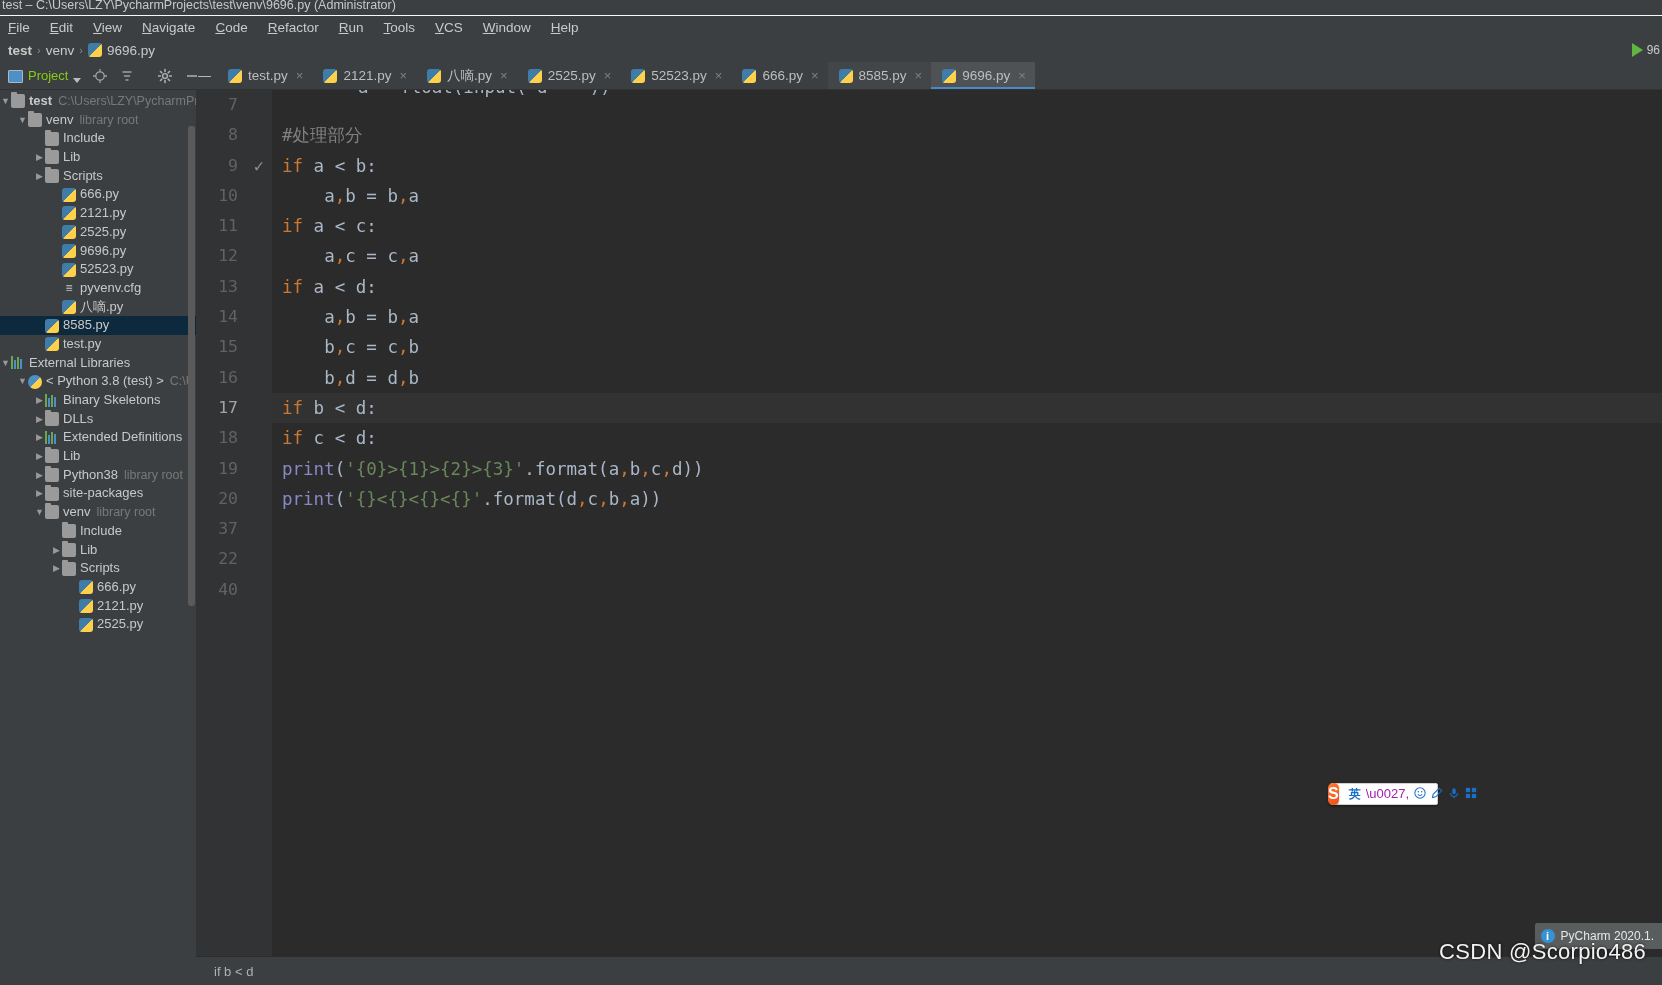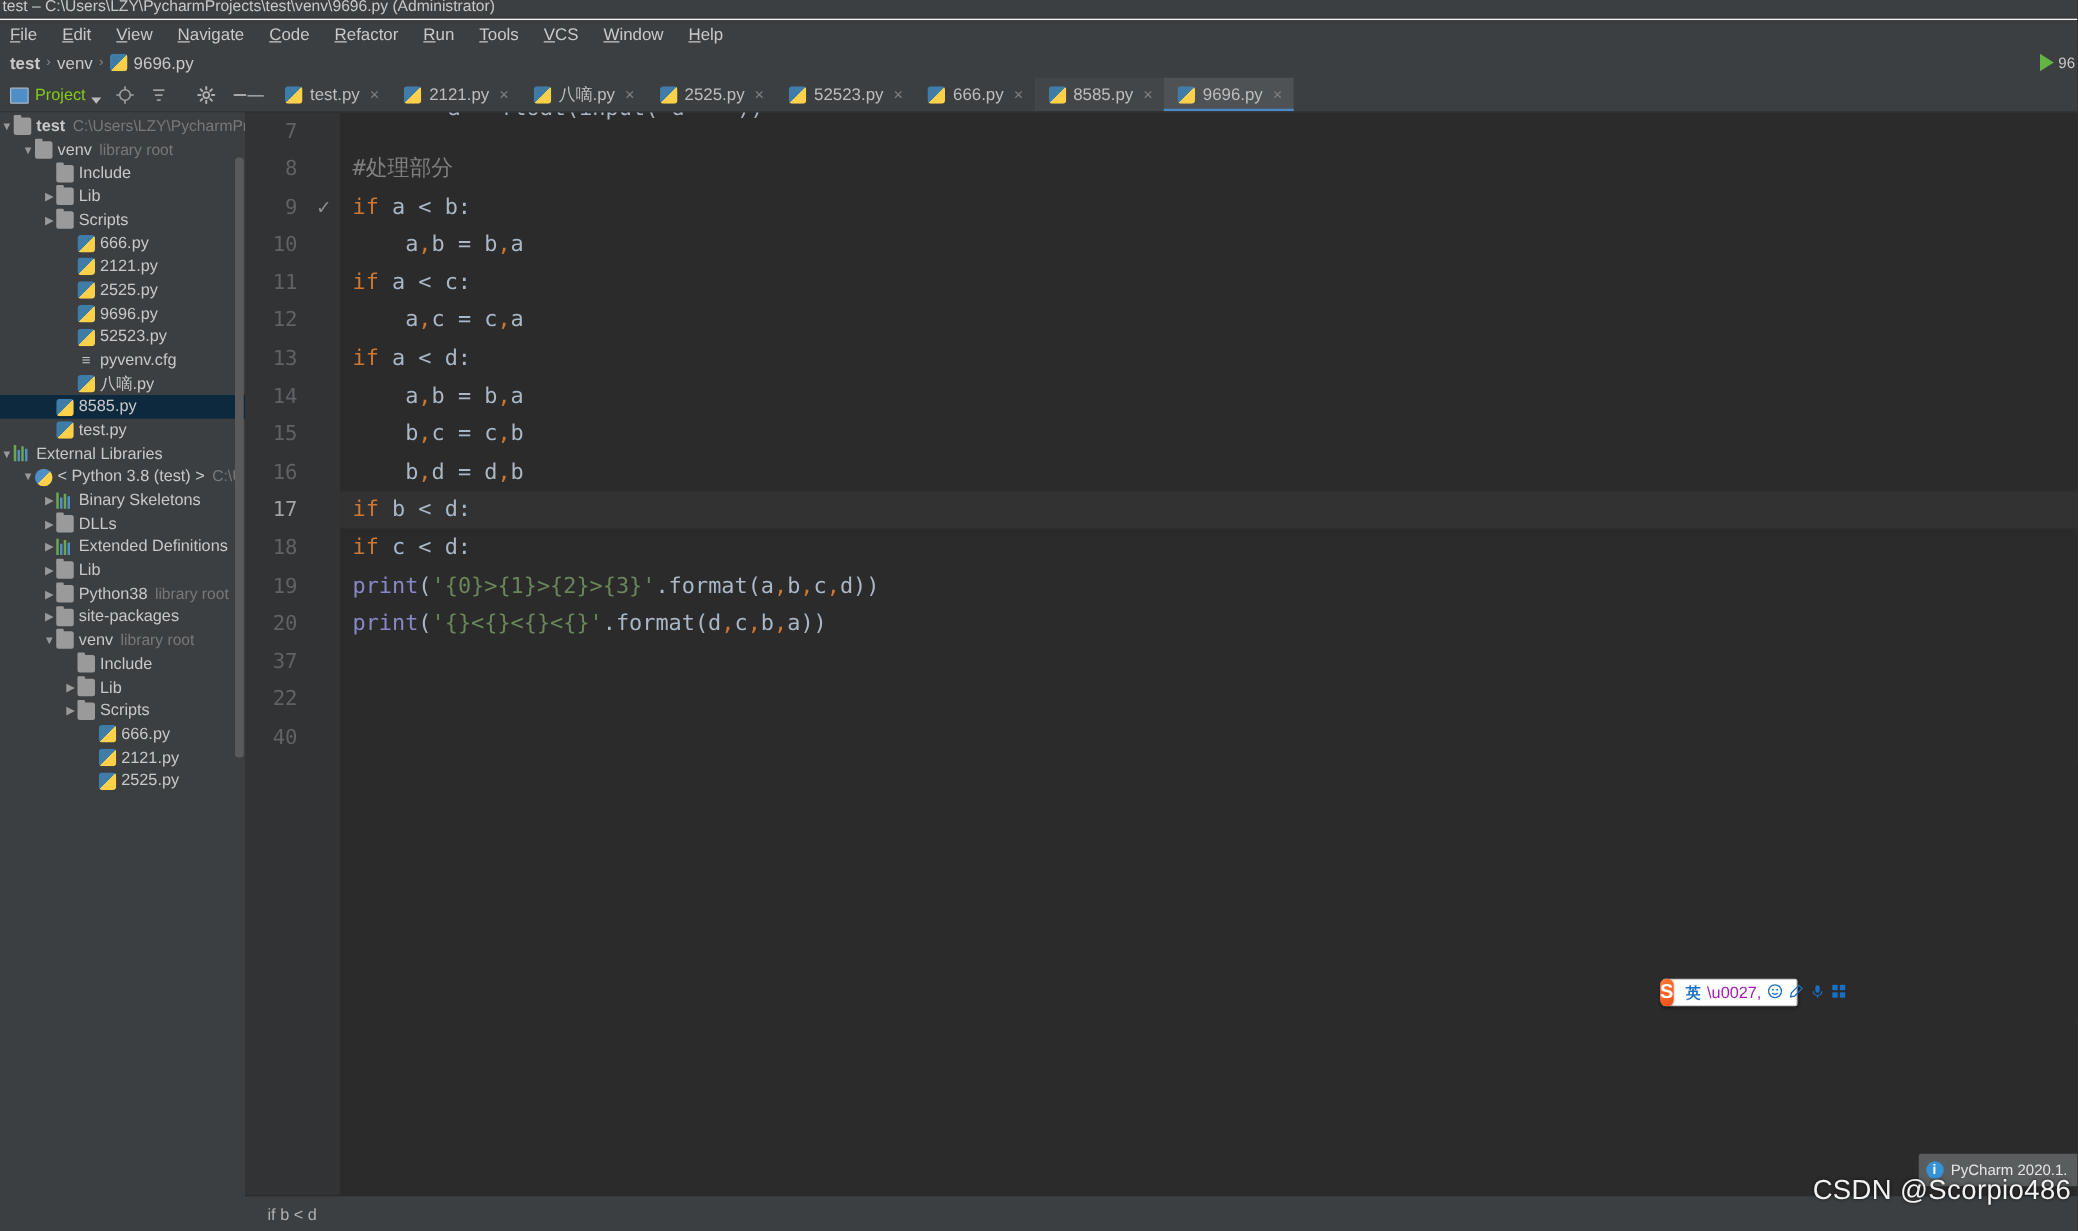--- a/index.html
+++ b/index.html
@@ -110,21 +110,21 @@
     background:#ffffff;border:1px solid #cfcfcf;border-radius:2px;
     display:flex;align-items:center;padding:0 4px 0 0;gap:5px;
     box-shadow:0 1px 3px rgba(0,0,0,.4);
   }
   .ime-logo{width:22px;height:22px;background:linear-gradient(145deg,#ff7a36,#f04e17);border-radius:5px;color:#fff;font-weight:bold;font-size:16px;line-height:22px;text-align:center;margin-left:-3px;box-shadow:0 1px 2px rgba(0,0,0,.3);}
   .ime-div{width:1px;height:14px;background:#ddd;}
   .ime-item{color:#a21caf;font-size:13px;line-height:12px;}
   .ime-cn{color:#1a6fc4;font-weight:bold;font-size:12px;}
 
   
-  .watermark{position:absolute;right:5px;bottom:20px;font-size:22px;color:#f2f2f2;text-shadow:0 0 3px rgba(0,0,0,.8);letter-spacing:.3px;font-family:"Liberation Sans",sans-serif;}
+  .watermark{position:absolute;right:16px;bottom:20px;font-size:22px;color:#f2f2f2;text-shadow:0 0 3px rgba(0,0,0,.8);letter-spacing:.3px;font-family:"Liberation Sans",sans-serif;}
   .pycharm-badge{
     position:absolute;right:0px;bottom:36px;background:#5a5d5e;color:#e6e6e6;
     font-size:12px;padding:6px 8px 6px 6px;display:flex;align-items:center;gap:6px;border-radius:2px 0 0 2px;
   }
   .info-dot{width:14px;height:14px;border-radius:50%;background:#3592d6;color:#fff;font-size:11px;font-weight:bold;line-height:14px;text-align:center;}
 </style>
 </head>
 <body>
 
 <div class="app">

